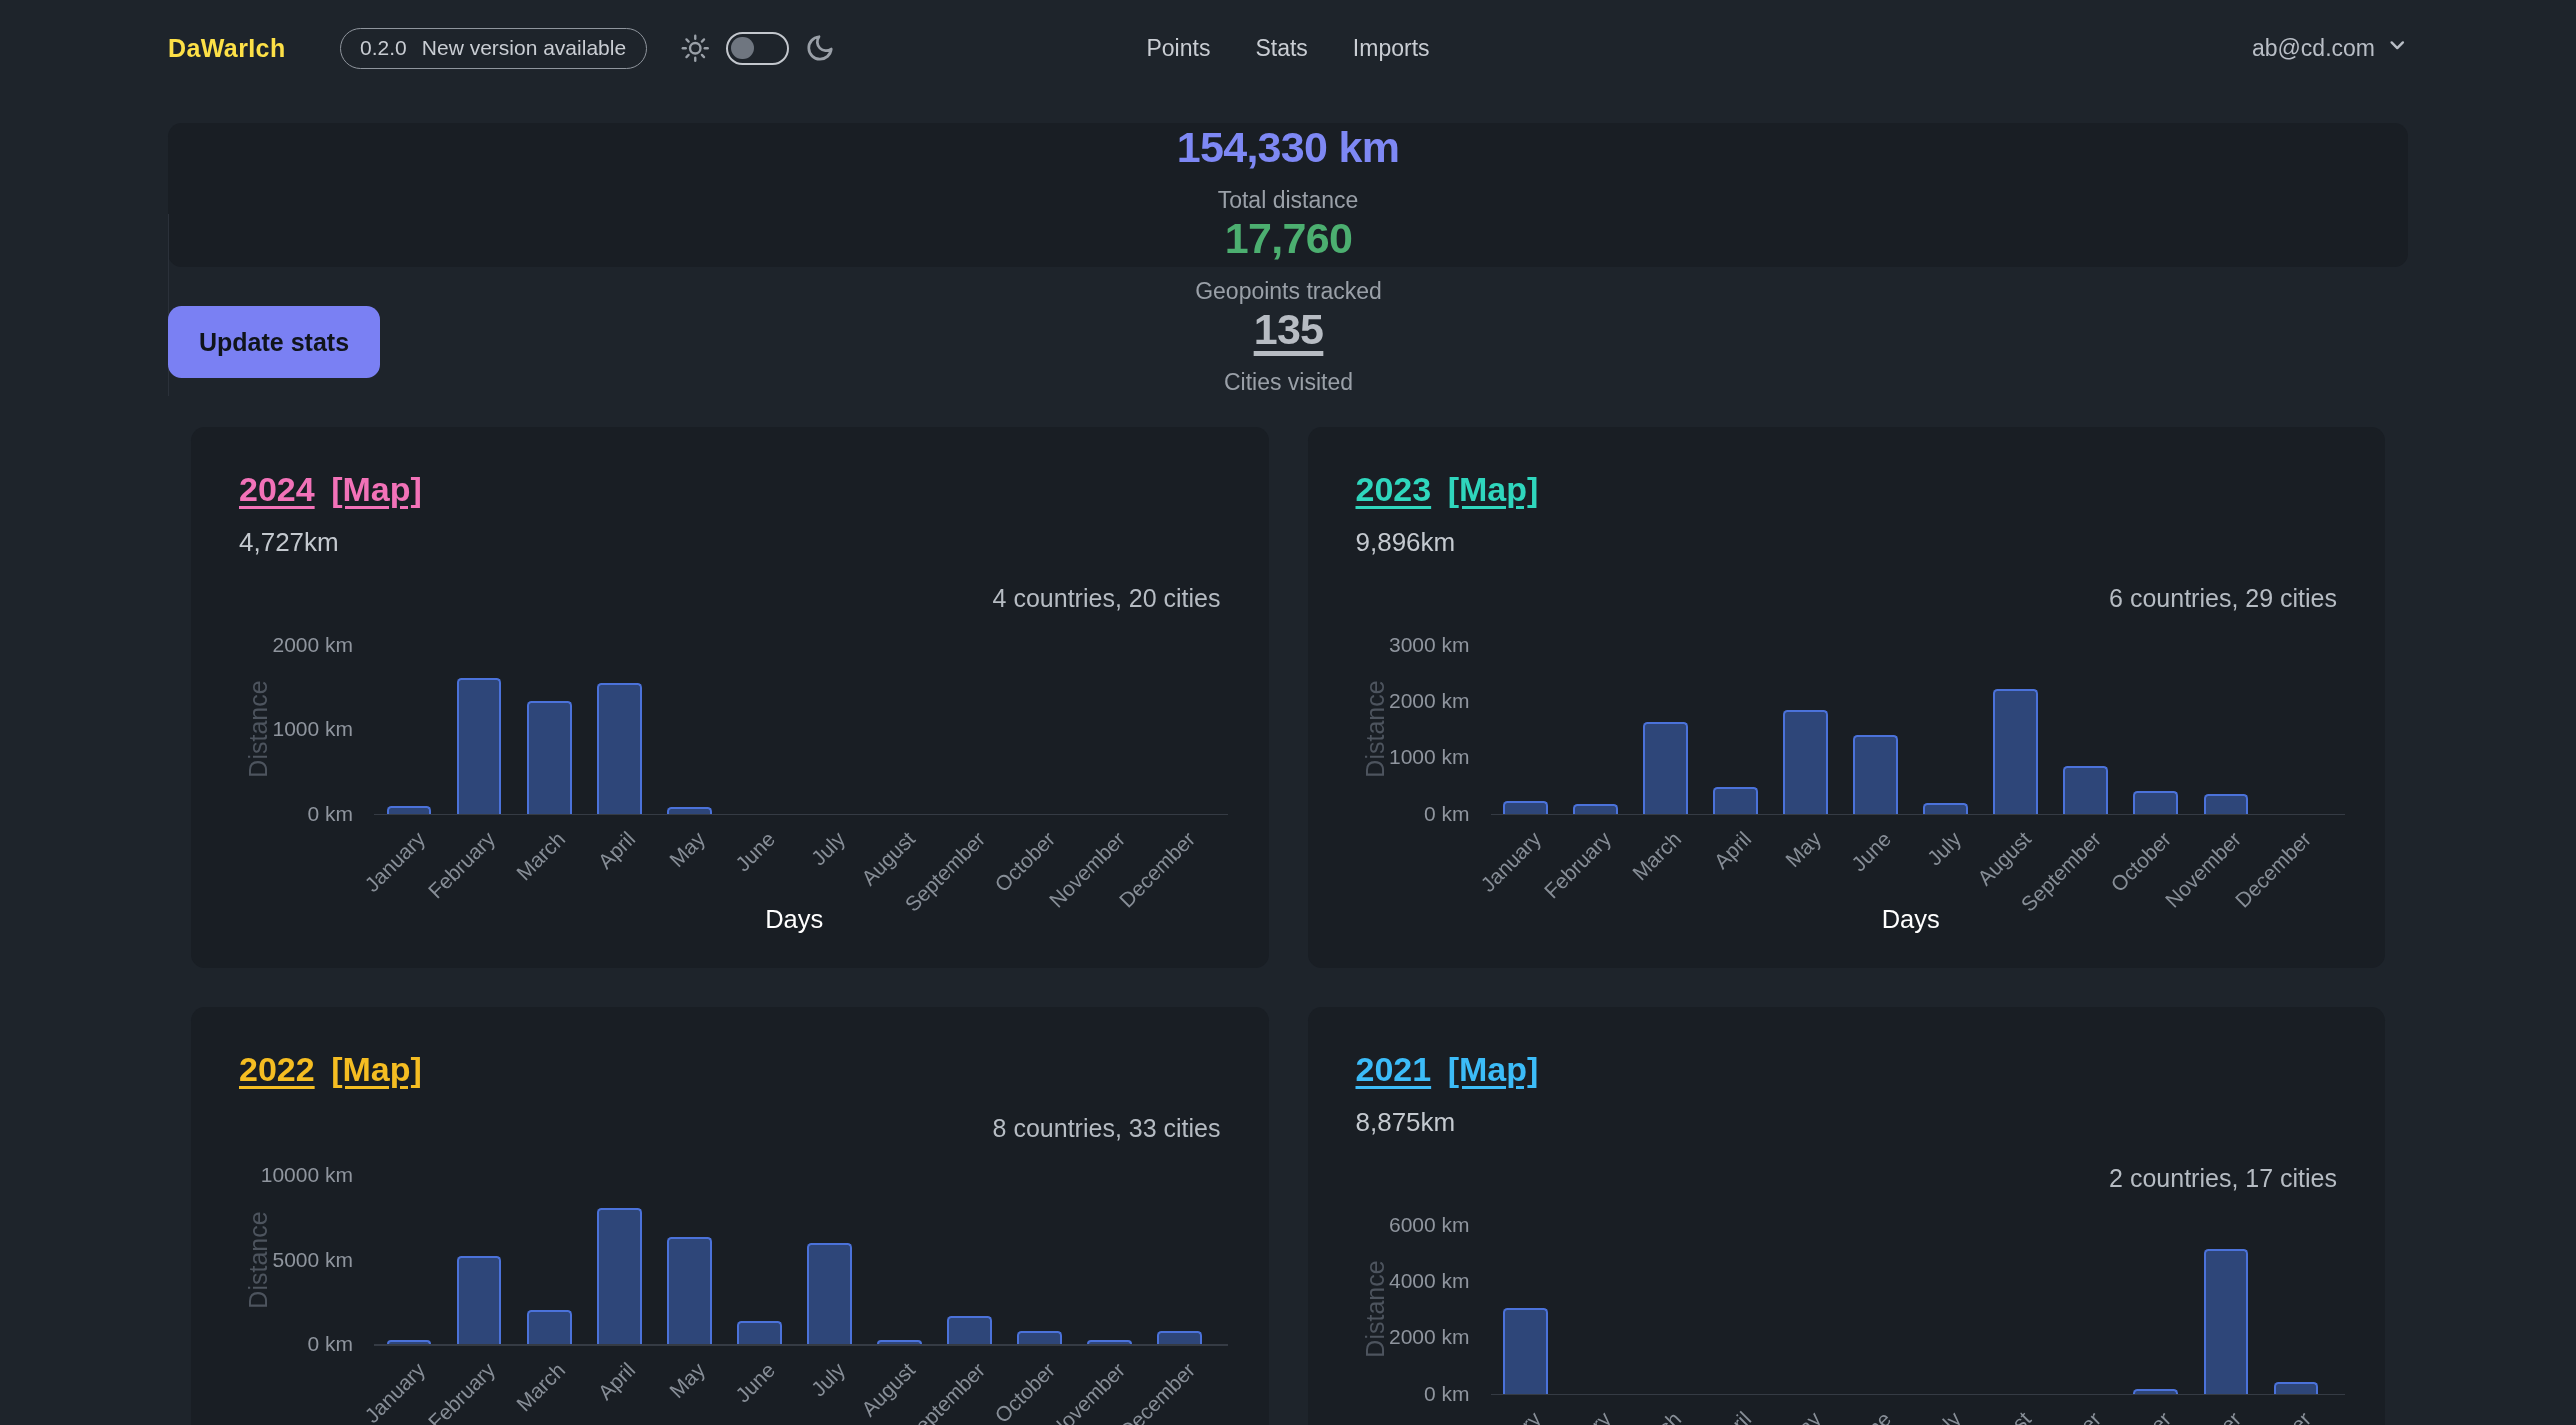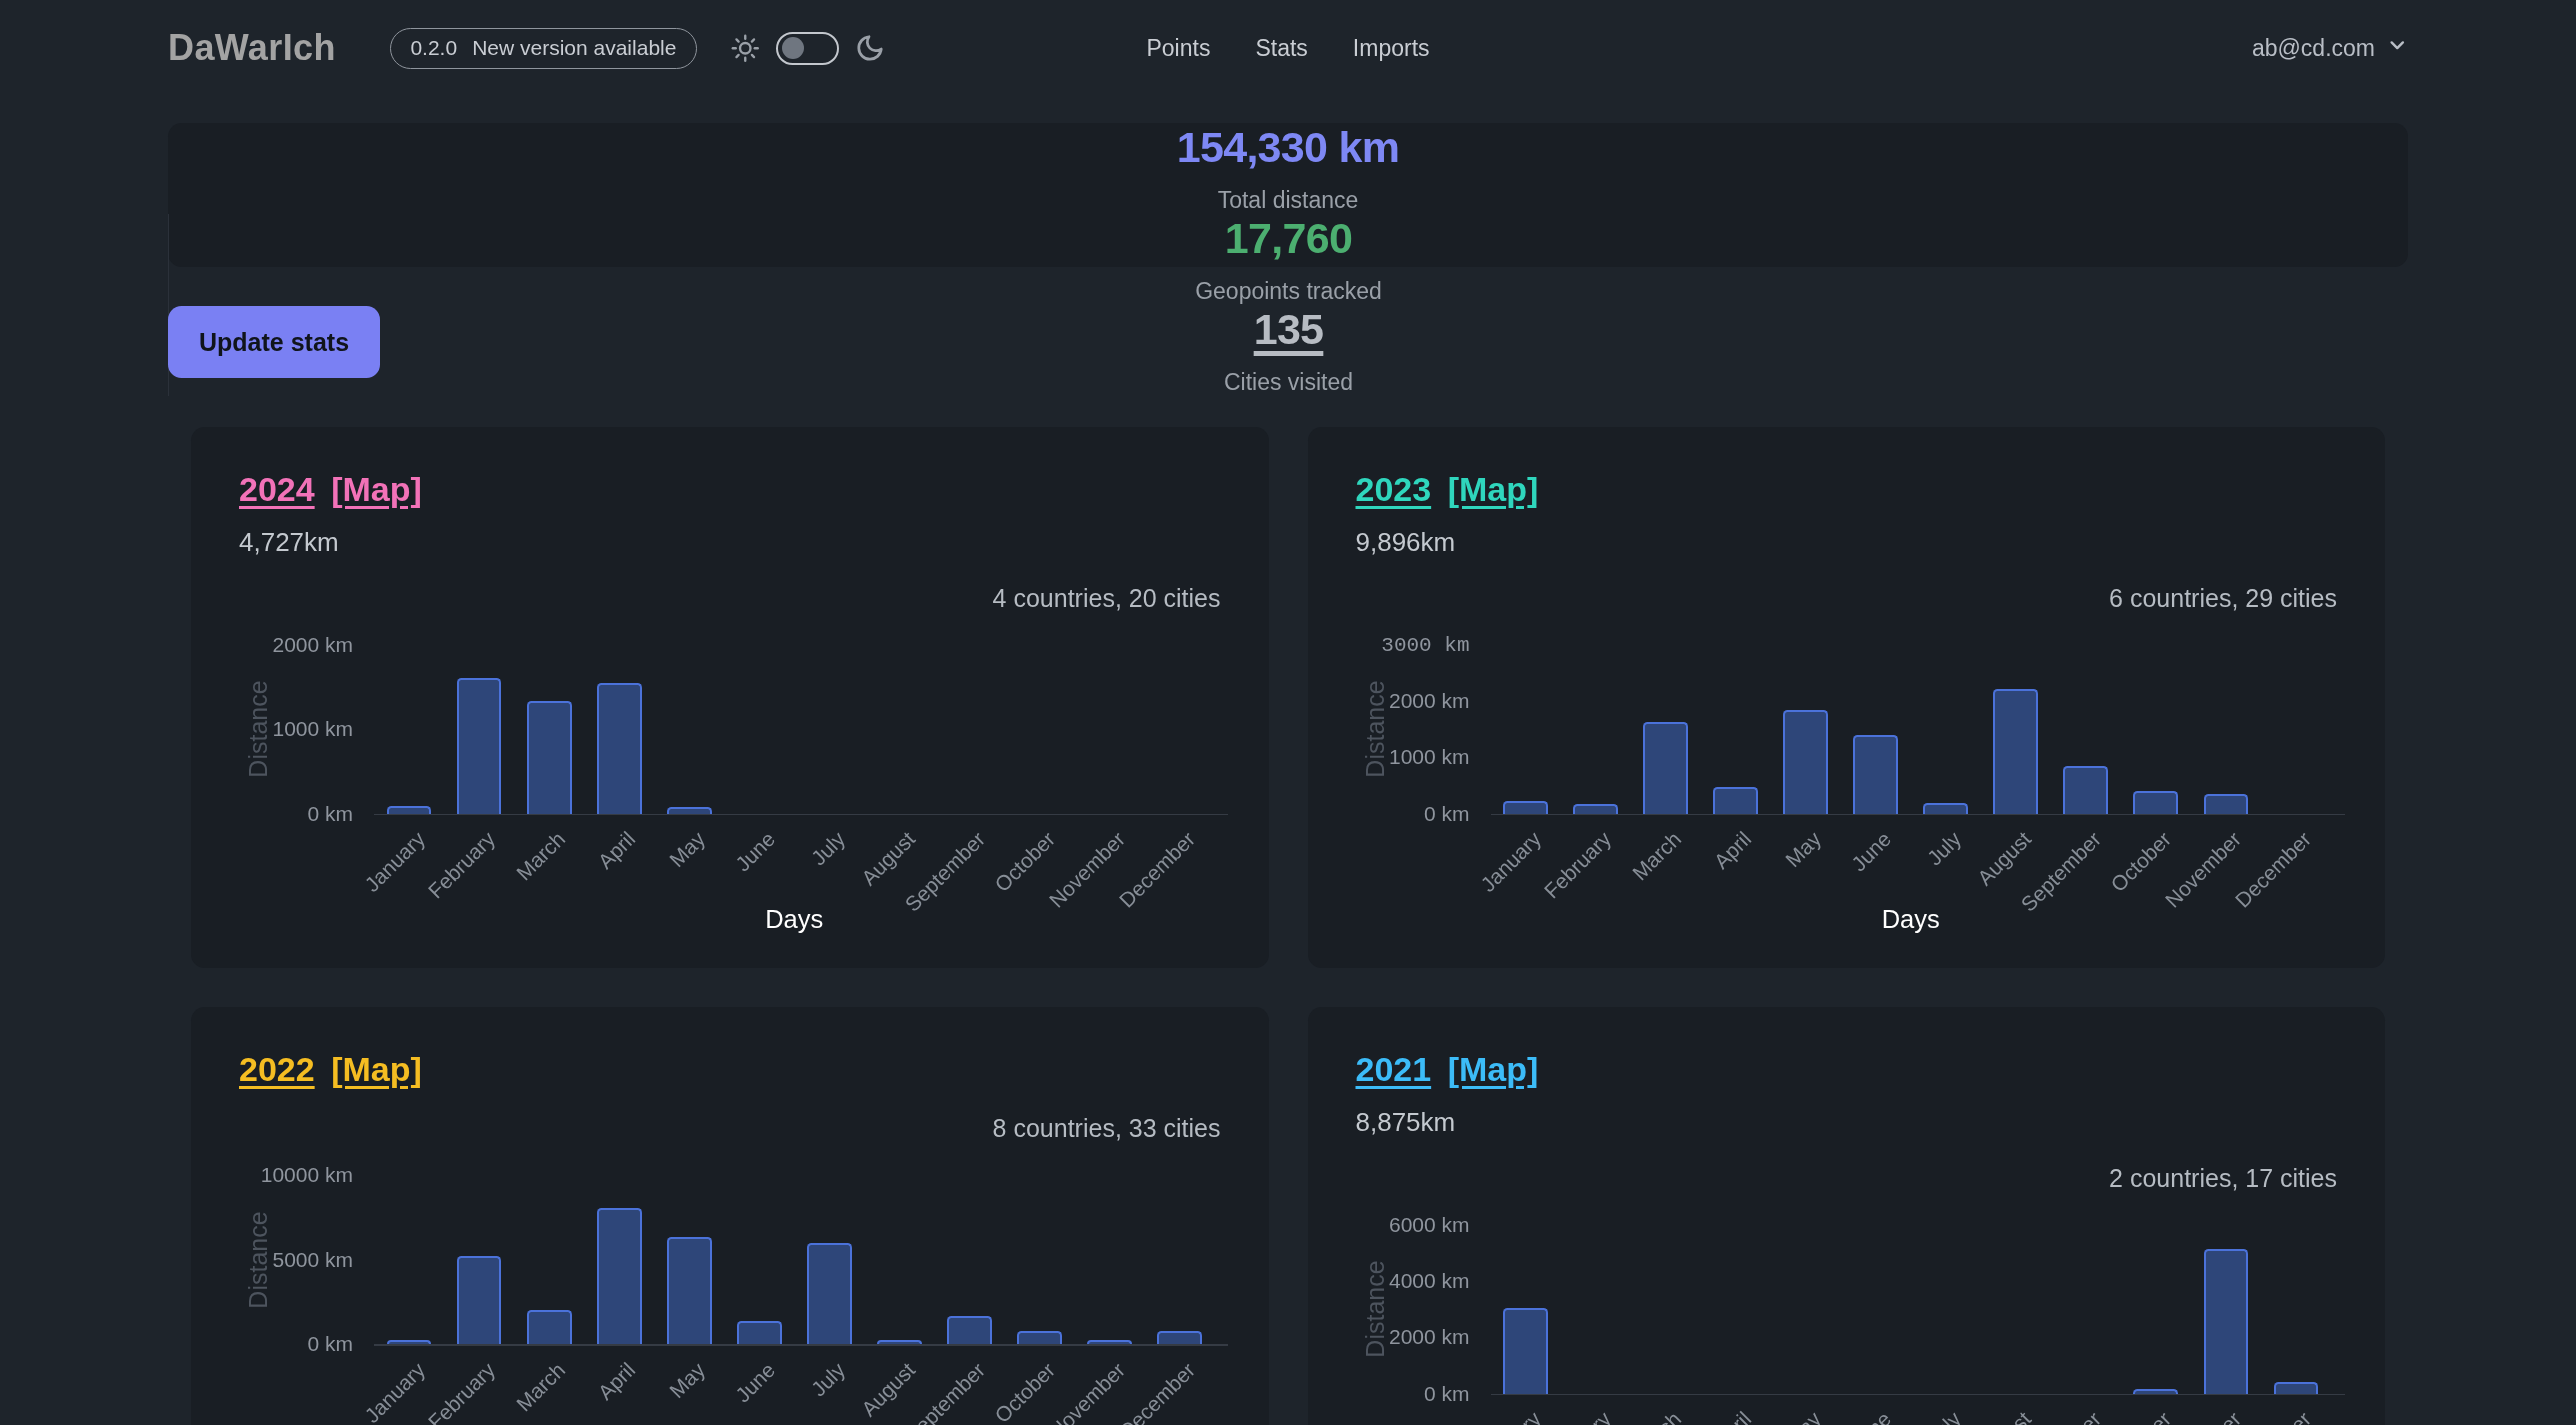--- a/index.html
+++ b/index.html
@@ -2,21 +2,21 @@
 <html style="font-size:12px"><head>
 <meta charset="utf-8">
 <style>
   * { margin:0; padding:0; box-sizing:border-box; }
   html,body { width:2576px; height:1425px; overflow:hidden; }
   body { background:#1e242b; font-family:"Liberation Sans", sans-serif; color:#c9cdd3; }
   .page { width:2240px; margin:0 auto; position:relative; }
 
   
   .topbar { height:96px; display:flex; align-items:center; position:relative; }
-  .logo { font-size:36px; font-weight:bold; color:#a3a3a3; letter-spacing:0.4px; cursor:pointer; }
+  .logo { font-size:25px; font-weight:bold; color:#fde047; letter-spacing:0.4px; cursor:pointer; }
   .version-badge { margin-left:54px; border:1.5px solid #8f959d; border-radius:749px;
     padding:7.5px 19.5px; font-size:21px; color:#c9cdd3; display:flex; gap:15px; align-items:center; }
   .theme-group { margin-left:34px; display:flex; align-items:center; gap:16.5px; }
   .theme-group svg { display:block; }
   .toggle { width:63px; height:33px; border:2.2px solid #c3c7cd; border-radius:749px; position:relative; cursor:pointer; background:transparent; }
   .knob { position:absolute; left:3.7px; top:3px; width:22.5px; height:22.5px; border-radius:50%; background:#6f7680; }
   .mainnav { position:absolute; left:50%; transform:translateX(-50%); display:flex; gap:45px; font-size:23px; }
   .mainnav a { color:#c9cdd3; text-decoration:none; cursor:pointer; }
   .account { margin-left:auto; display:flex; align-items:center; gap:10.5px; font-size:23px; color:#b9bec6; cursor:pointer; }
 
@@ -167,21 +167,21 @@
 
     <section class="card" style="background: rgb(25, 30, 36);">
       <div class="card-head">
         <a style="color: rgb(47, 214, 189);">2023</a>
         <a style="color: rgb(47, 214, 189);">[Map]</a>
       </div>
       <div class="distance">9,896km</div>
       <div class="summary">6 countries, 29 cities</div>
       <div class="chart-area">
           <span class="ytitle">Distance</span>
-          <span class="ytick" style="top: 0%; font-family: Liberation Mono, monospace;">3000 km</span>
+          <span class="ytick" style="top: 0%;">3000 km</span>
           <span class="ytick" style="top: 33.3333%;">2000 km</span>
           <span class="ytick" style="top: 66.6667%;">1000 km</span>
           <span class="ytick" style="top: 100%;">0 km</span>
           <span class="bar" style="left: 1.5%; width: 5.33333%; height: 12.6px; background: rgb(46, 70, 121); border-color: rgb(75, 114, 218);"></span>
           <span class="bar" style="left: 9.83333%; width: 5.33333%; height: 10px; background: rgb(46, 70, 121); border-color: rgb(75, 114, 218);"></span>
           <span class="bar" style="left: 18.1667%; width: 5.33333%; height: 92px; background: rgb(46, 70, 121); border-color: rgb(75, 114, 218);"></span>
           <span class="bar" style="left: 26.5%; width: 5.33333%; height: 27px; background: rgb(46, 70, 121); border-color: rgb(75, 114, 218);"></span>
           <span class="bar" style="left: 34.8333%; width: 5.33333%; height: 104px; background: rgb(46, 70, 121); border-color: rgb(75, 114, 218);"></span>
           <span class="bar" style="left: 43.1667%; width: 5.33333%; height: 79px; background: rgb(46, 70, 121); border-color: rgb(75, 114, 218);"></span>
           <span class="bar" style="left: 51.5%; width: 5.33333%; height: 10.7px; background: rgb(46, 70, 121); border-color: rgb(75, 114, 218);"></span>

